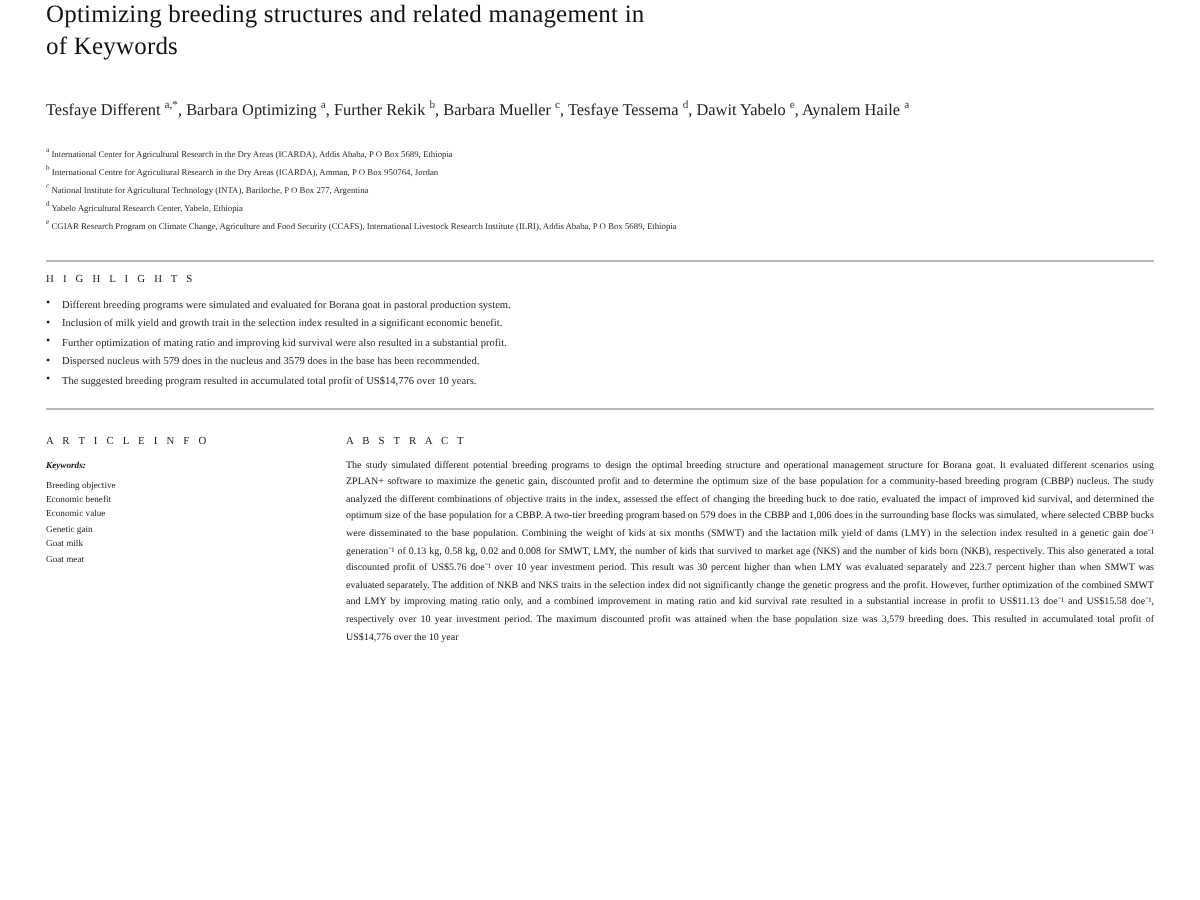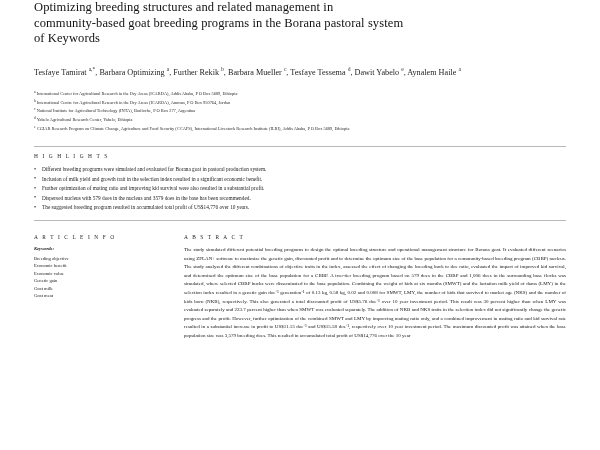--- a/index.html
+++ b/index.html
@@ -12,21 +12,21 @@
     height: 450px;
     overflow: hidden;
     font-family: "Liberation Serif", serif;
     color: #1a1a1a;
   }
   .page {
     position: relative;
     width: 600px;
     height: 450px;
     box-sizing: border-box;
-    padding: 0 34px;
+    padding: 0 23px;
     background: #fff;
   }
   .title {
     font-size: 12.5px;
     line-height: 15.5px;
     font-weight: 400;
     color: #111;
     margin: 0;
     padding-top: 0px;
     letter-spacing: 0.1px;
@@ -127,26 +127,25 @@
   }
   .sec-label-right { margin-left: 0; }
 </style>
 </head>
 <body>
 
 <div class="page">
 
   <h1 class="title">
     <span class="ln">Optimizing breeding structures and related management in</span>
-    <span class="ln">community-based goat breeding programs in the Borana pastoral system</span>
     <span class="ln">of Keywords</span>
   </h1>
 
   <div class="authors">
-    <span>Tesfaye Tamirat </span><sup>a,*</sup><span>, Barbara Optimizing </span><sup>a</sup><span>, Further Rekik </span><sup>b</sup><span>, Barbara Mueller </span><sup>c</sup><span>, Tesfaye Tessema </span><sup>d</sup><span>, Dawit Yabelo </span><sup>e</sup><span>, Aynalem Haile </span><sup>a</sup>
+    <span>Tesfaye Different </span><sup>a,*</sup><span>, Barbara Optimizing </span><sup>a</sup><span>, Further Rekik </span><sup>b</sup><span>, Barbara Mueller </span><sup>c</sup><span>, Tesfaye Tessema </span><sup>d</sup><span>, Dawit Yabelo </span><sup>e</sup><span>, Aynalem Haile </span><sup>a</sup>
   </div>
 
   <div class="affils">
     <span class="aff"><sup>a</sup> <span>International Center for Agricultural Research in the Dry Areas (ICARDA), Addis Ababa, P O Box 5689, Ethiopia</span></span>
     <span class="aff"><sup>b</sup> <span>International Centre for Agricultural Research in the Dry Areas (ICARDA), Amman, P O Box 950764, Jordan</span></span>
     <span class="aff"><sup>c</sup> <span>National Institute for Agricultural Technology (INTA), Bariloche, P O Box 277, Argentina</span></span>
     <span class="aff"><sup>d</sup> <span>Yabelo Agricultural Research Center, Yabelo, Ethiopia</span></span>
     <span class="aff"><sup>e</sup> <span>CGIAR Research Program on Climate Change, Agriculture and Food Security (CCAFS), International Livestock Research Institute (ILRI), Addis Ababa, P O Box 5689, Ethiopia</span></span>
   </div>
 

